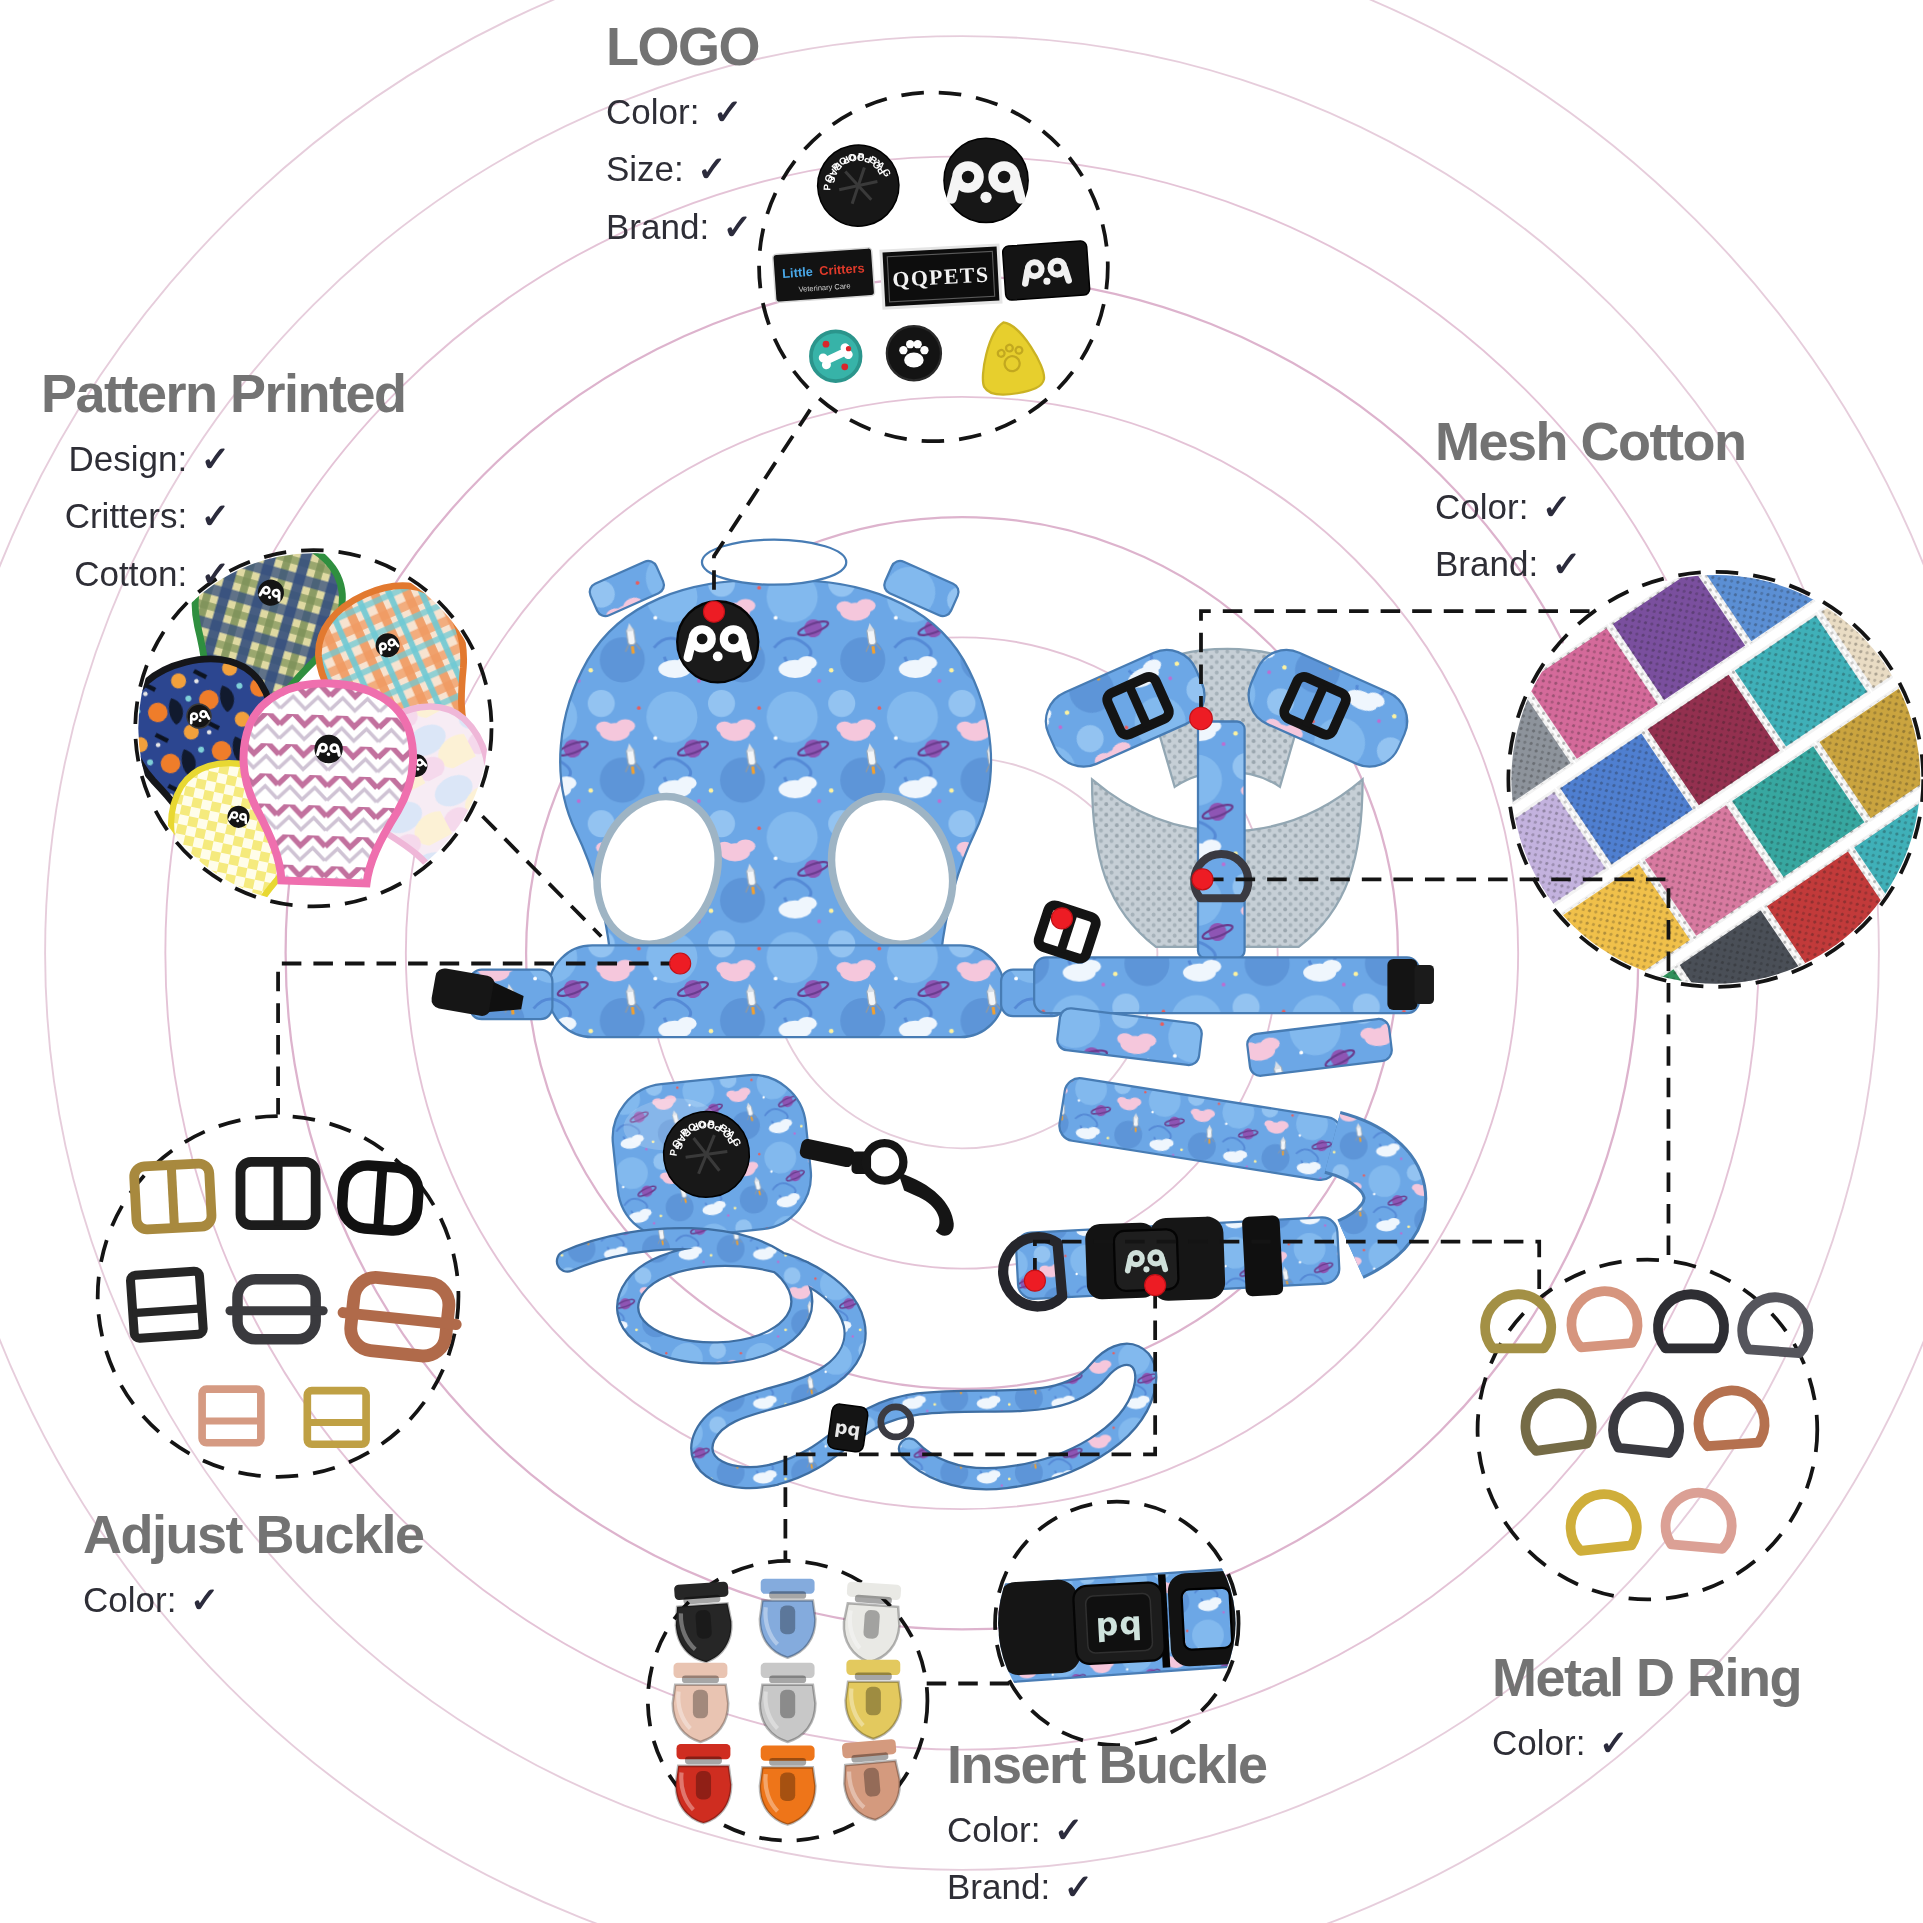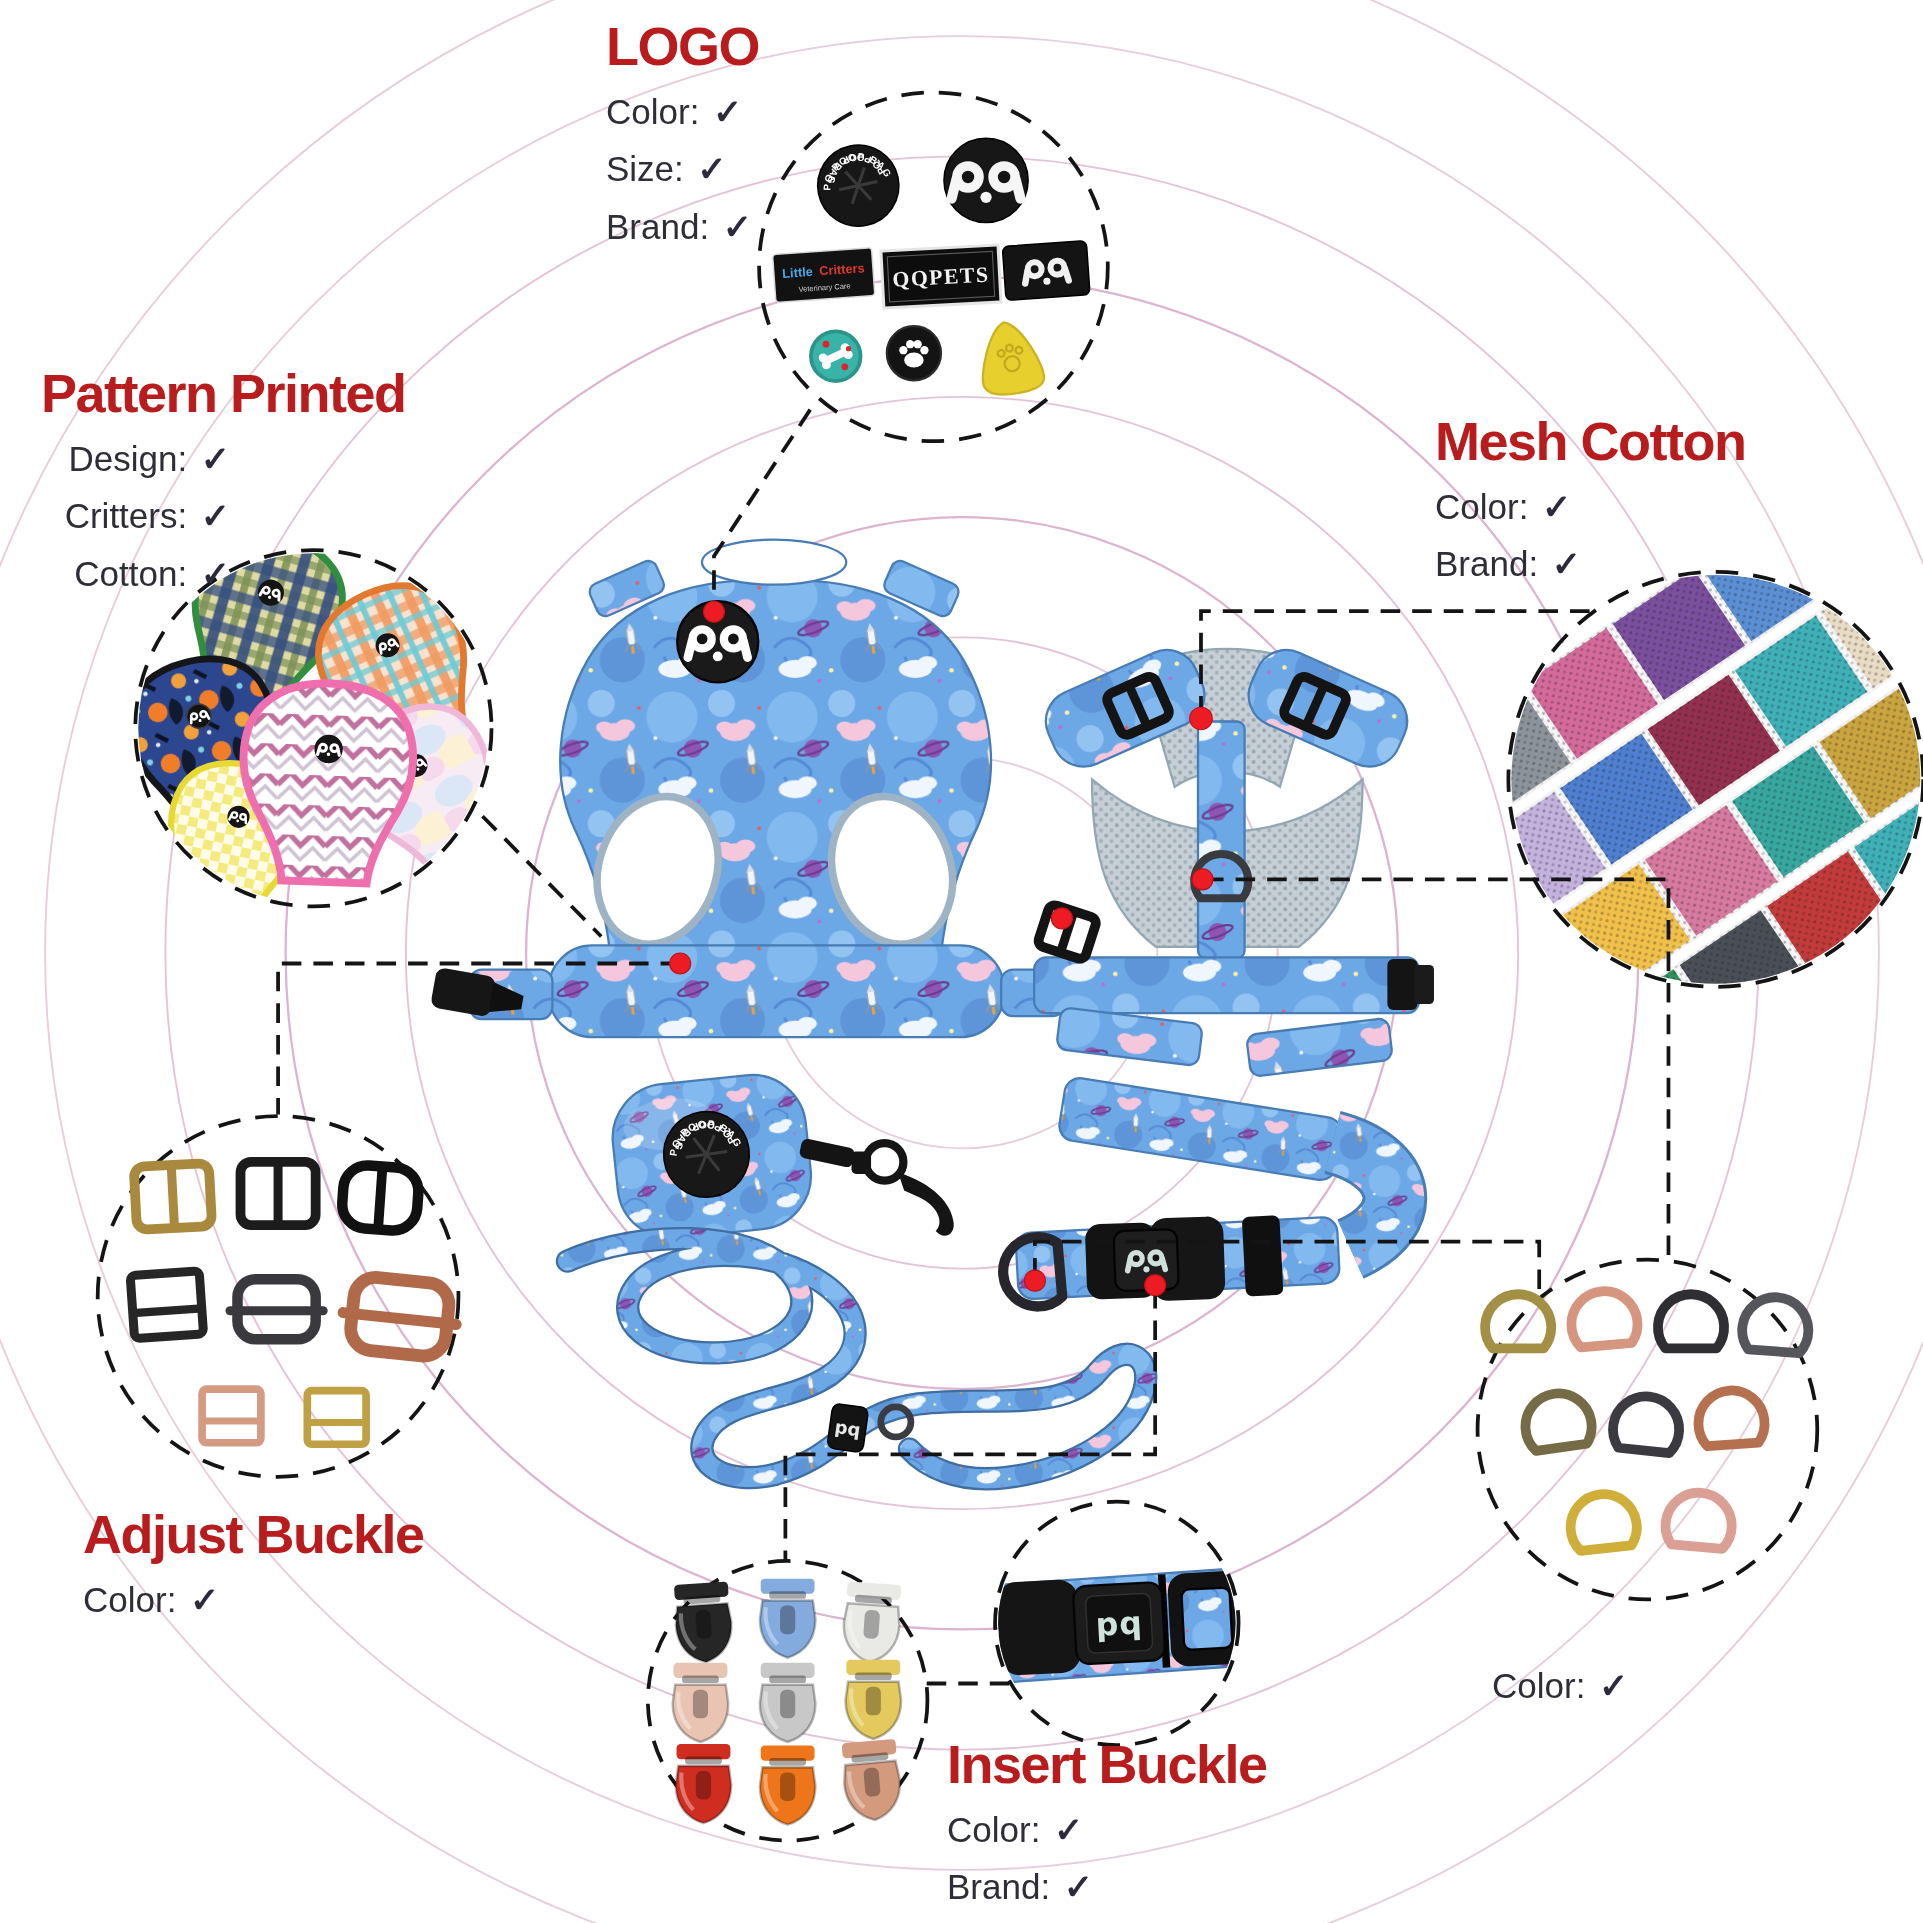--- a/index.html
+++ b/index.html
@@ -1,20 +1,20 @@
 <!DOCTYPE html>
 <html style="font-size:12px"><head>
 <meta charset="utf-8">
 <style>
   html,body{margin:0;padding:0;background:#fff;}
   #canvas{position:relative;width:1924px;height:1924px;overflow:hidden;background:#ffffff;
           font-family:"Liberation Sans",sans-serif;}
   #art{position:absolute;left:0;top:0;}
   .callout{position:absolute;color:#262626;}
-  .callout .title{font-size:54px;font-weight:800;letter-spacing:-1.5px;color:#b91c1c;line-height:1.05;}
+  .callout .title{font-size:54px;font-weight:800;letter-spacing:-1.5px;color:#737373;line-height:1.05;}
   .rows{margin-top:19px;display:flex;flex-direction:column;gap:21px;}
   .row{display:flex;align-items:baseline;gap:13.5px;font-size:35px;color:#2e2e36;line-height:1.05;}
   .chk{font-weight:700;color:#2b2b3c;}
   .callout-pattern .row{width:189px;justify-content:space-between;}
   .callout-pattern .lbl{flex:1;text-align:right;}
 </style>
 </head>
 <body>
 
 <div id="canvas">
@@ -578,20 +578,21 @@
   <div class="title">Adjust Buckle</div>
   <div class="rows">
     <div class="row">
           <span class="lbl">Color:</span>
           <span class="chk">✓</span>
         </div>
   </div>
 </div>
 
 <div class="callout" style="left:1492px;top:1649px;">
+  <div class="title">Metal D Ring</div>
   <div class="rows">
     <div class="row">
           <span class="lbl">Color:</span>
           <span class="chk">✓</span>
         </div>
   </div>
 </div>
 
 <div class="callout" style="left:947px;top:1736px;">
   <div class="title">Insert Buckle</div>

